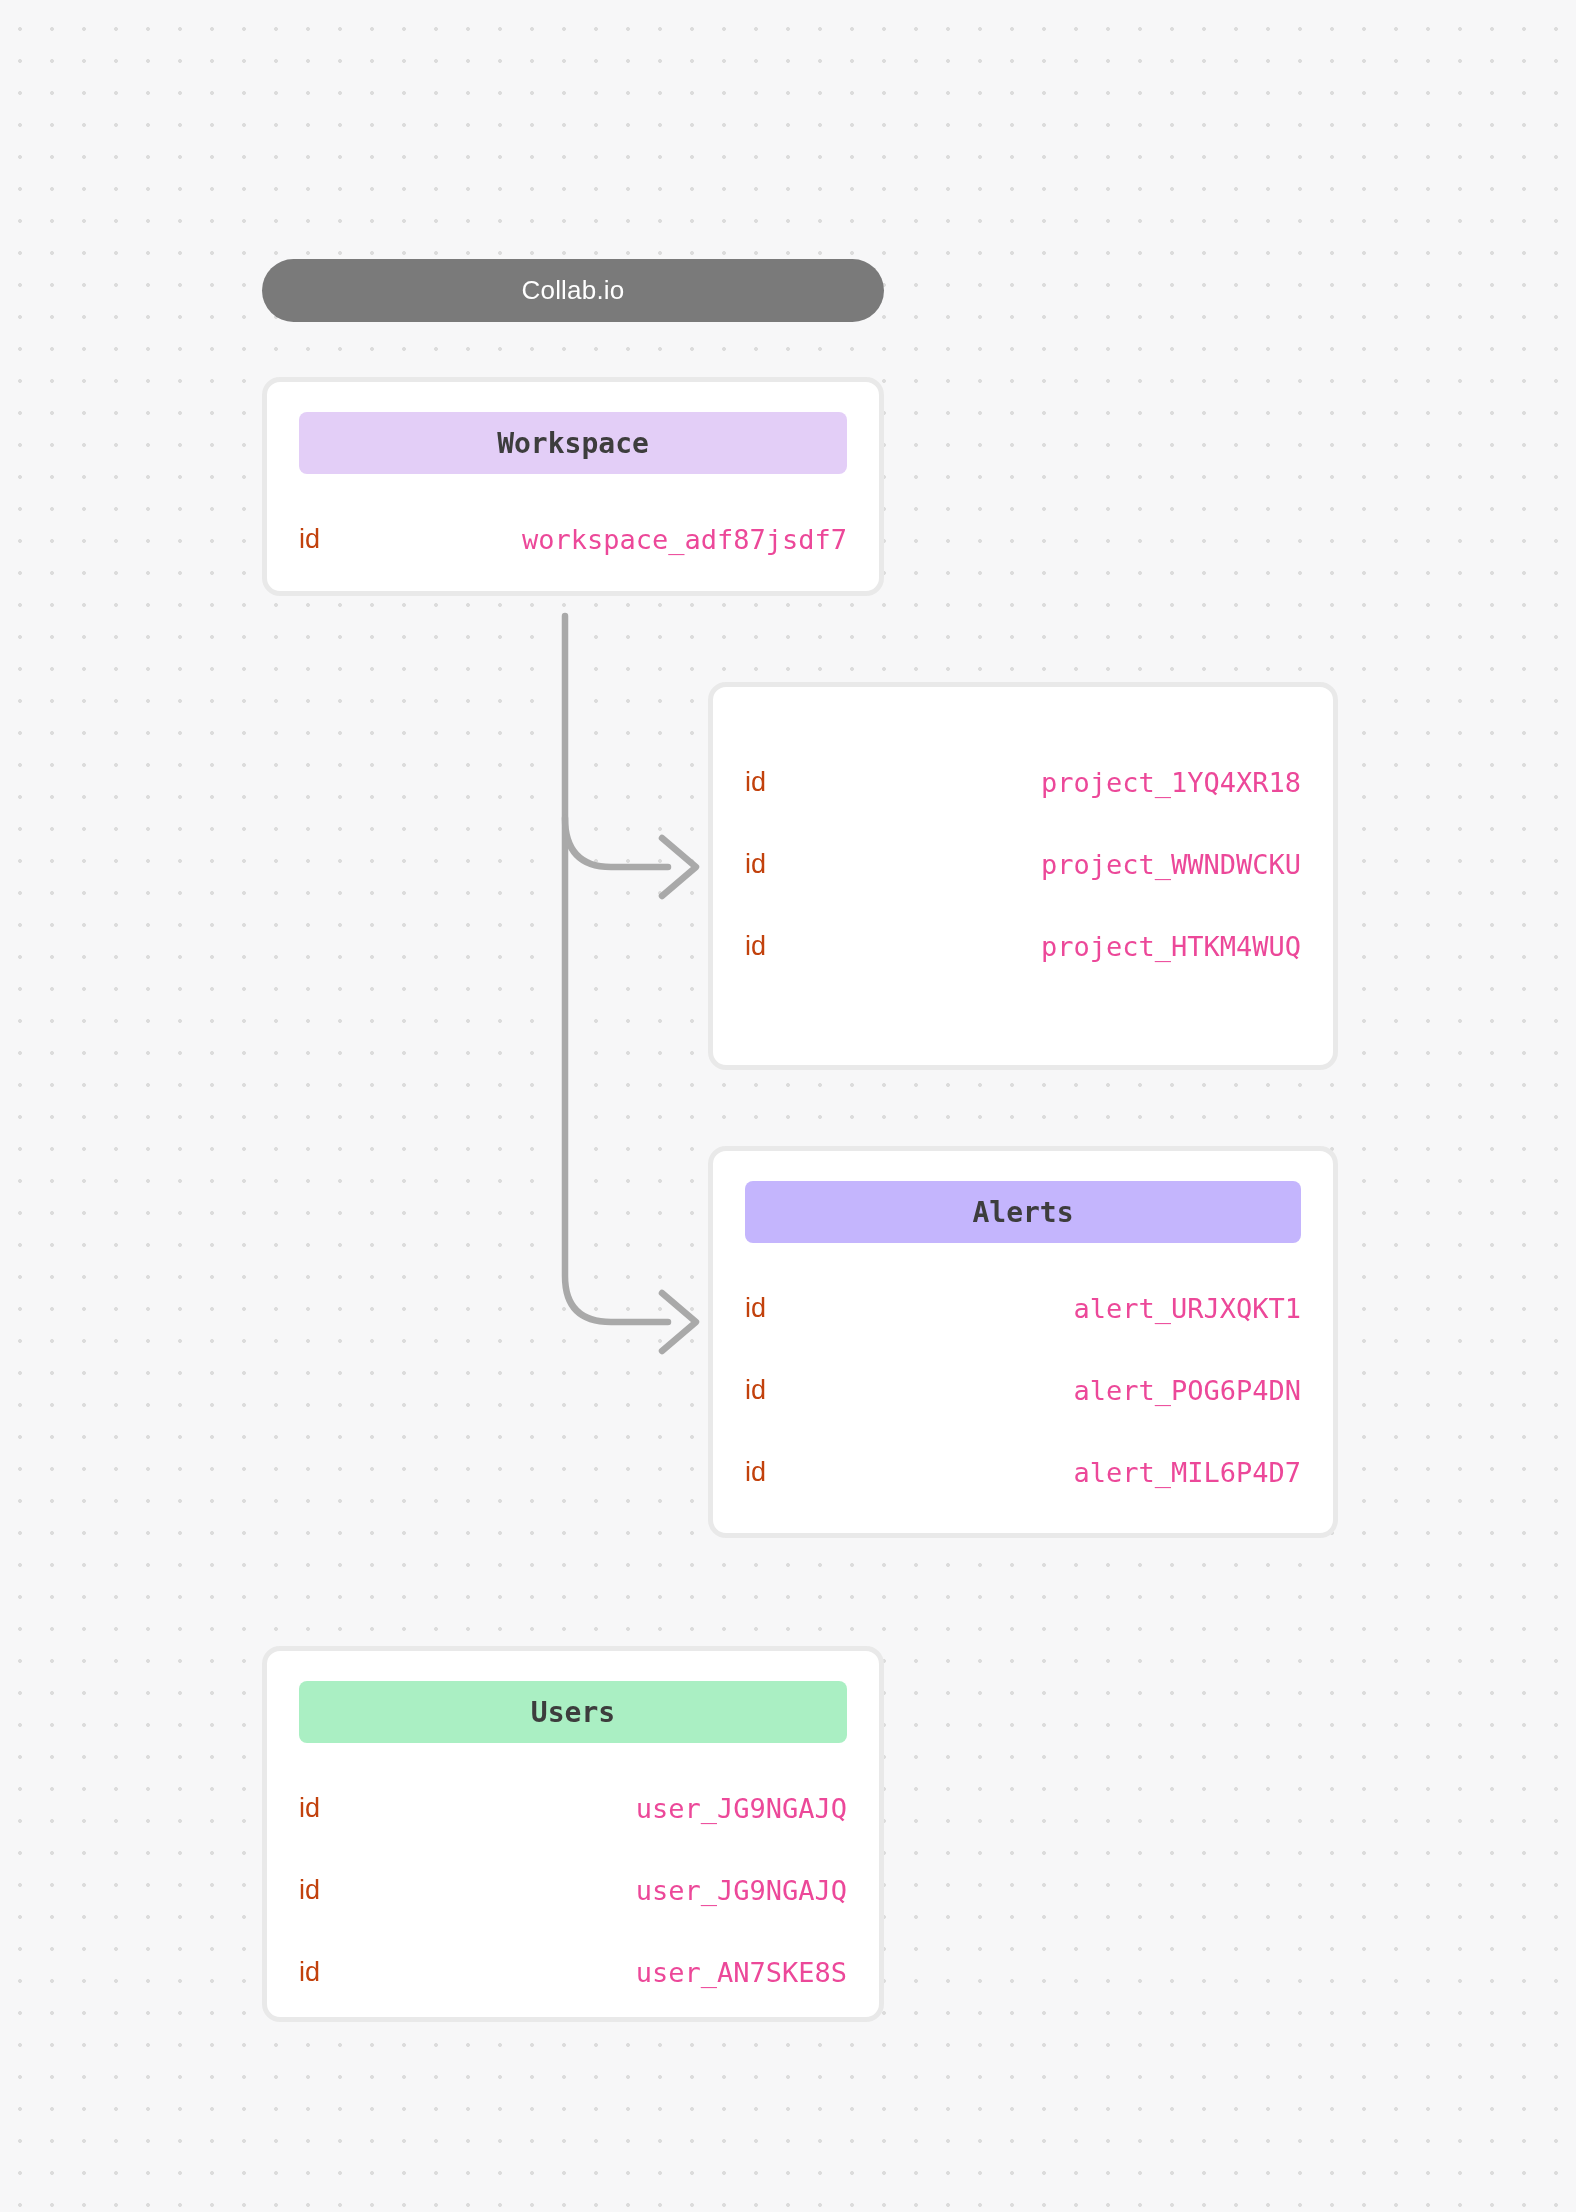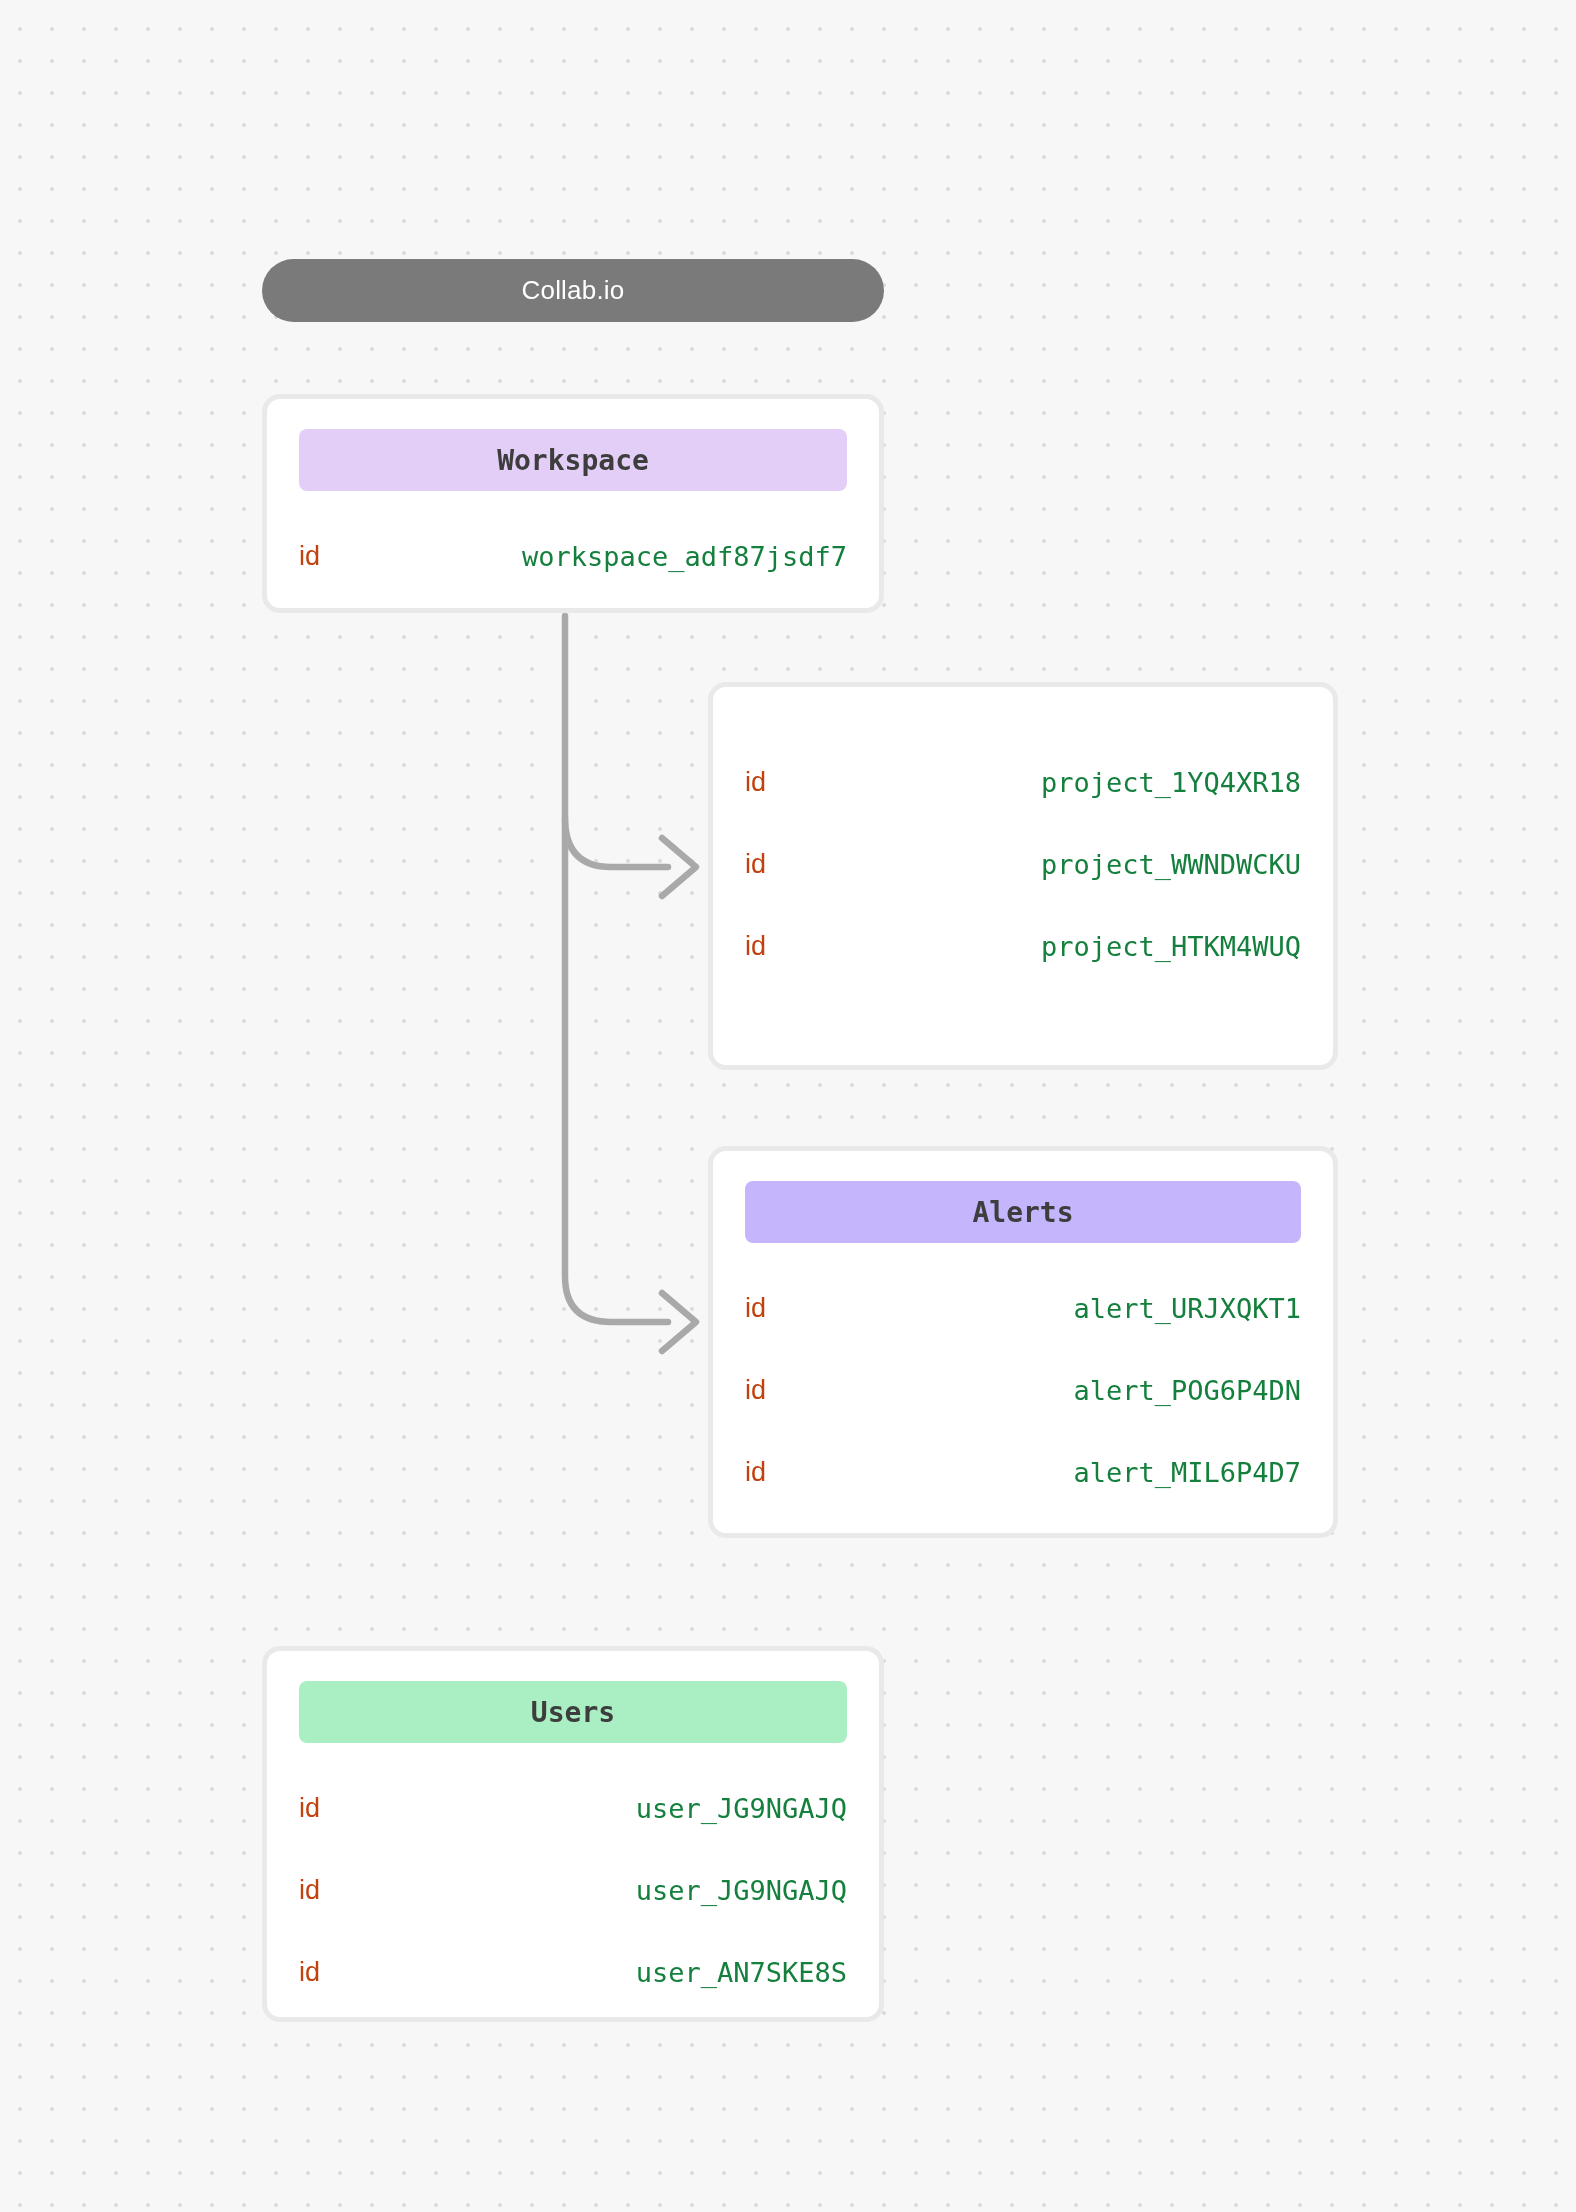--- a/index.html
+++ b/index.html
@@ -27,21 +27,21 @@
   }
 
   .card {
     position: absolute;
     background: #ffffff;
     border: 5px solid #e9e9e9;
     border-radius: 18px;
     box-sizing: border-box;
     padding: 30px 32px;
   }
-  .card-workspace { left: 262px; top: 394px;  width: 622px; height: 219px; }
+  .card-workspace { left: 262px; top: 377px;  width: 622px; height: 219px; }
   .card-projects  { left: 708px; top: 682px;  width: 630px; height: 388px; }
   .card-alerts    { left: 708px; top: 1146px; width: 630px; height: 392px; }
   .card-users     { left: 262px; top: 1612px; width: 622px; height: 376px; margin-top: 34px; }
 
   .card-header {
     height: 62px;
     border-radius: 8px;
     display: flex; align-items: center; justify-content: center;
     font-family: "DejaVu Sans Mono", monospace;
     font-size: 28px;
@@ -56,21 +56,21 @@
   }
   .field-key {
     font-family: "Liberation Sans", sans-serif;
     font-size: 27px;
     color: #c2410c;
   }
   .field-value {
     font-family: "DejaVu Sans Mono", monospace;
     font-size: 27px;
     font-weight: 500;
-    color: #15803d;
+    color: #ec4899;
   }
 
   .connector-layer {
     position: absolute;
     left: 0; top: 0;
     width: 1576px; height: 2212px;
     pointer-events: none;
   }
 </style>
 </head>

